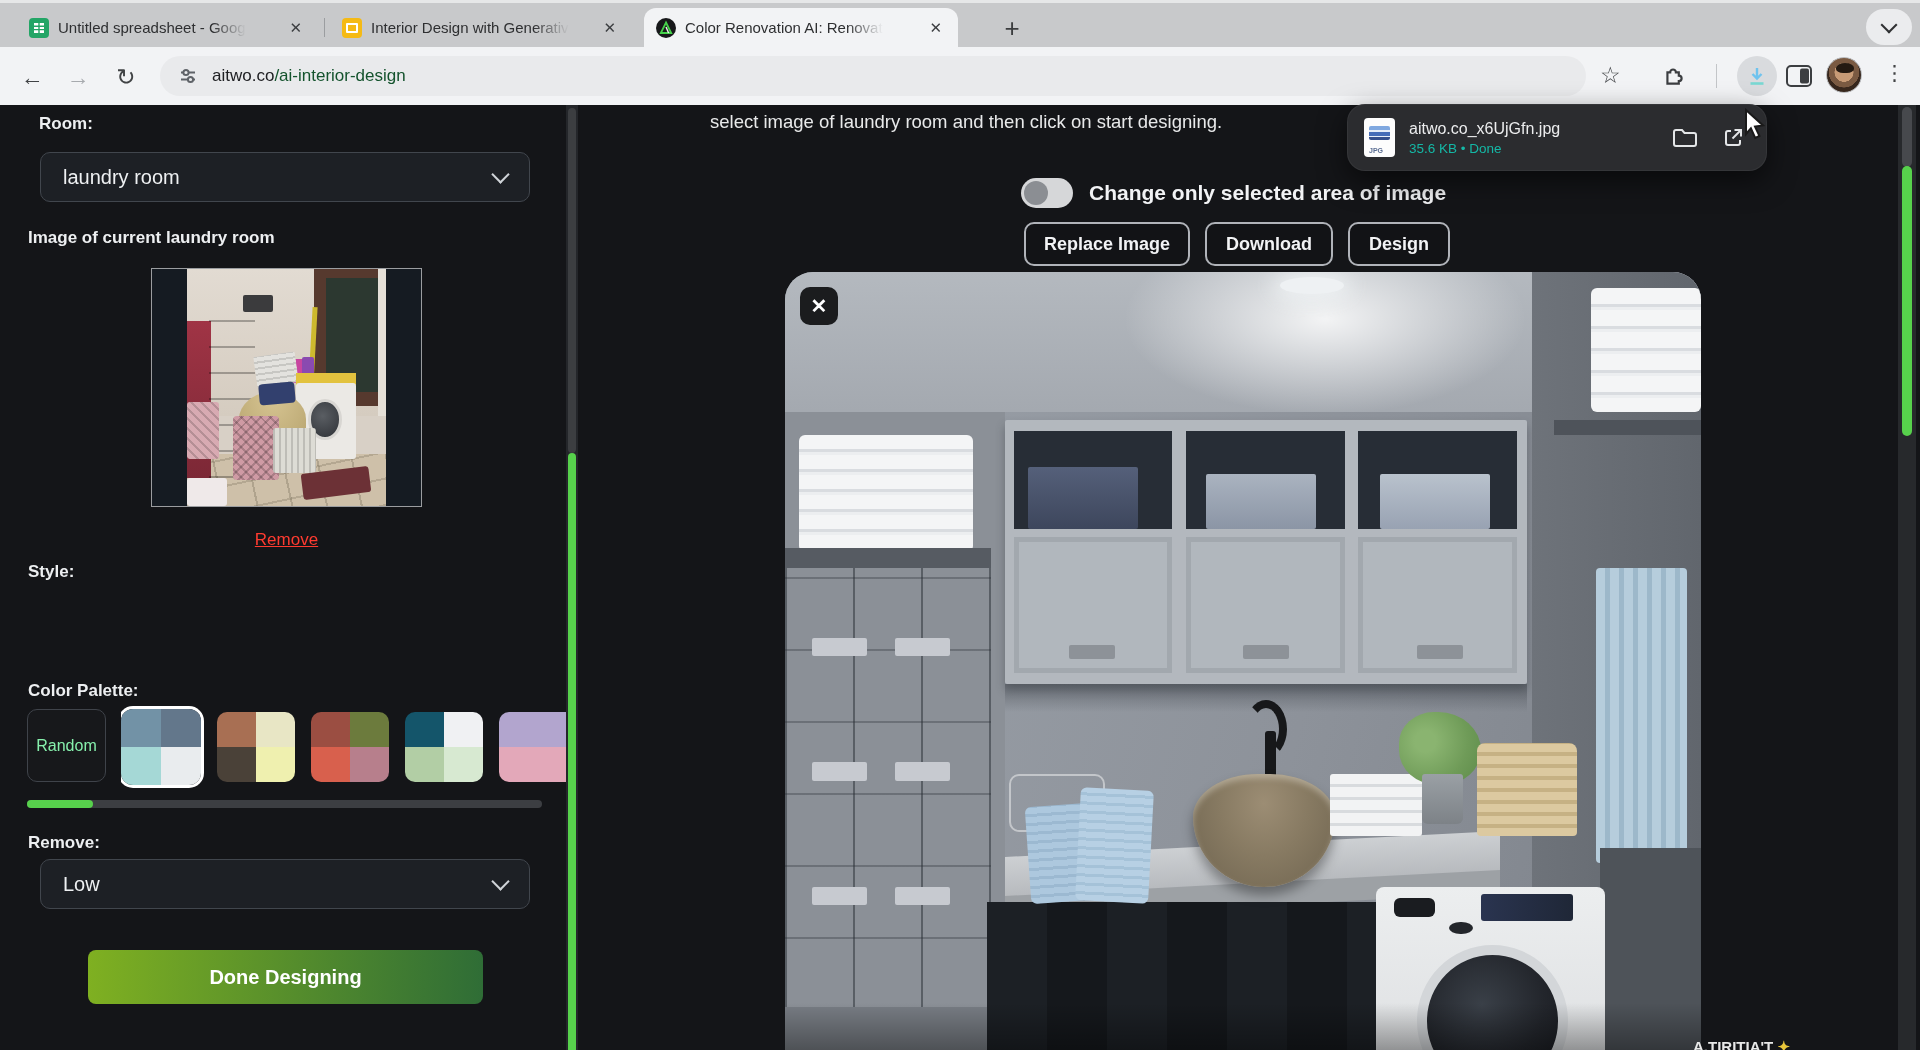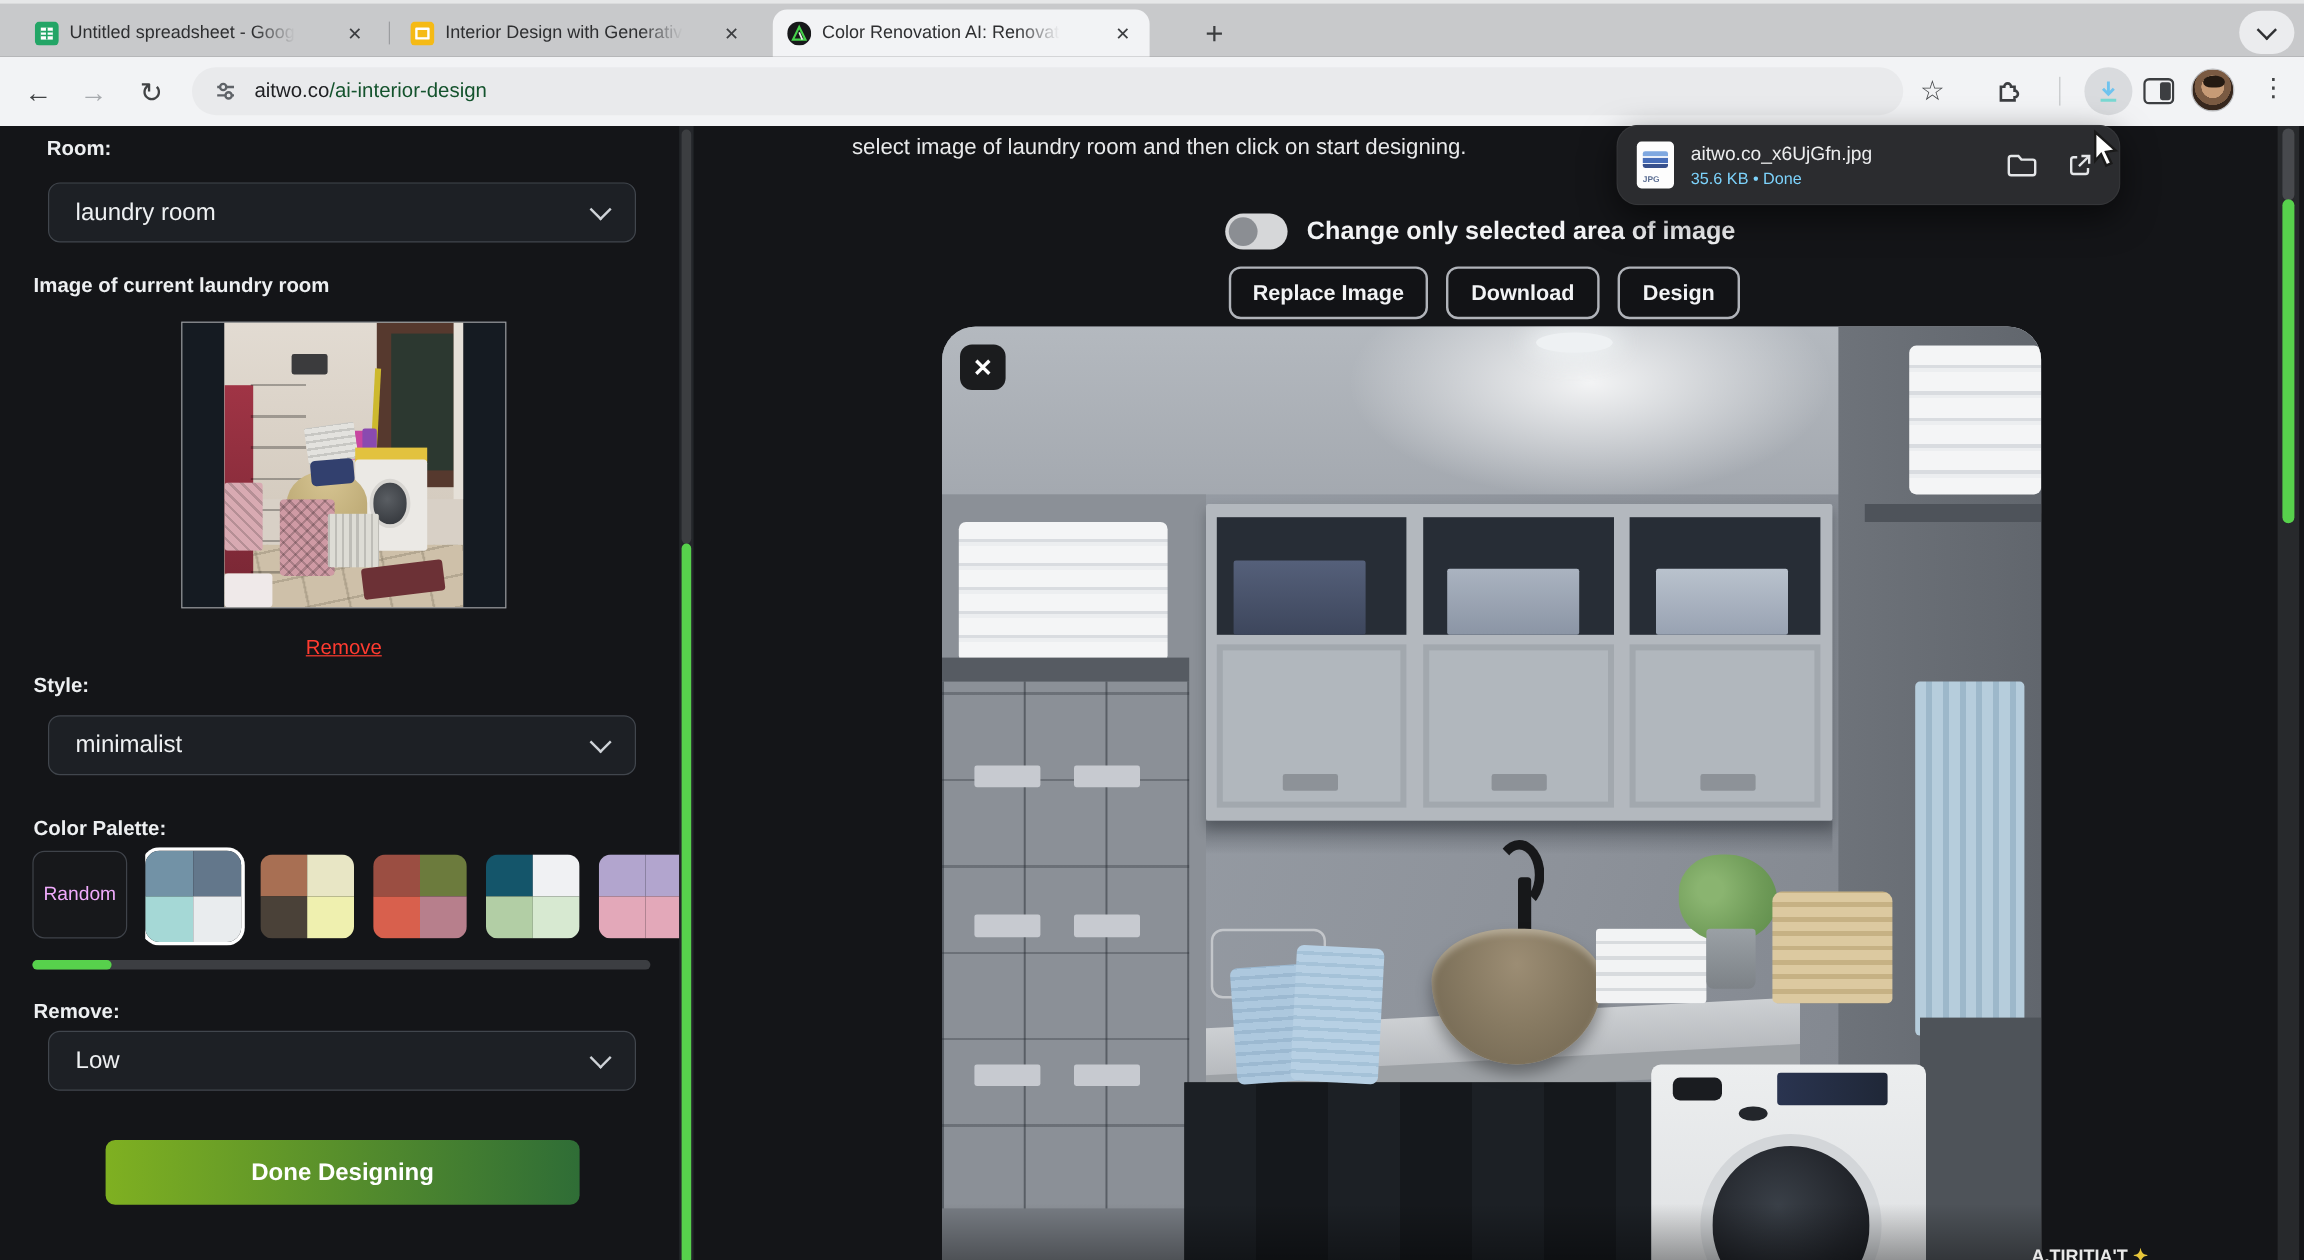--- a/index.html
+++ b/index.html
@@ -47,40 +47,40 @@
   
   .dlpopup{position:absolute;left:1347px;top:104px;width:420px;height:67px;background:#2b2c2f;border-radius:18px;
     box-shadow:0 10px 28px rgba(0,0,0,.55);display:flex;align-items:center;padding:0 16px;box-sizing:border-box;
     gap:14px;z-index:50;border:1px solid rgba(255,255,255,.05);}
   .fileicon{width:31px;height:39px;background:#fdfdfd;border-radius:4px;position:relative;overflow:hidden;flex:0 0 auto;}
   .fileicon .pic{position:absolute;left:5px;top:8px;width:21px;height:14px;
     background:linear-gradient(#7fa8e0 0 4px,#e8eef8 4px 6px,#476db8 6px 10px,#e8eef8 10px 11px,#37508c 11px 14px);border-radius:2px;}
   .fileicon .badge{position:absolute;left:5px;bottom:3px;font-size:7px;font-weight:bold;color:#5a6d92;}
   .dltexts{display:flex;flex-direction:column;gap:3px;min-width:0;}
   .dlname{font-size:16px;color:#ecedee;white-space:nowrap;}
-  .dlmeta{font-size:13.5px;color:#7dd3fc;}
+  .dlmeta{font-size:13.5px;color:#14b8a6;}
   .dlbtn{width:34px;height:34px;display:flex;align-items:center;justify-content:center;border-radius:50%;flex:0 0 auto;}
 
   .cursor{position:absolute;left:1742px;top:108px;z-index:60;}
 
   
   .sb-label{position:absolute;left:28px;font-size:17px;font-weight:bold;color:#edeff1;}
   .select{position:absolute;left:40px;width:490px;height:50px;background:#1d2025;border:1px solid #41464d;
     border-radius:10px;color:#eef0f2;font-size:20px;display:flex;align-items:center;padding:0 22px;
     box-sizing:border-box;cursor:pointer;}
   .select .chev{width:11px;height:11px;border-right:2.5px solid #cfd3d8;border-bottom:2.5px solid #cfd3d8;
     transform:rotate(45deg);margin-left:auto;margin-top:-6px;}
   .thumbbox{position:absolute;left:151px;top:268px;width:271px;height:239px;border:1px solid #9b9da0;
     background:#151b22;display:flex;justify-content:center;box-sizing:border-box;}
   .thumbphoto{position:relative;width:199px;height:100%;background:#d8d0c6;overflow:hidden;}
   .thumbphoto div{position:absolute;}
   .removelink{position:absolute;left:151px;top:530px;width:271px;text-align:center;font-size:17px;
     color:#ff3b30;text-decoration:underline;cursor:pointer;}
   .randombtn{position:absolute;left:27px;top:709px;width:79px;height:73px;border:1.5px solid #3f434a;
-    border-radius:10px;background:#17181b;color:#f0abfc;font-size:16px;display:flex;align-items:center;
+    border-radius:10px;background:#17181b;color:#86efac;font-size:16px;display:flex;align-items:center;
     justify-content:center;cursor:pointer;box-sizing:border-box;}
   #swatches{position:absolute;left:121px;top:706px;width:445px;height:82px;display:flex;gap:16px;
     align-items:center;overflow:hidden;}
   .swatch{width:78px;height:70px;border-radius:10px;overflow:hidden;display:grid;flex:0 0 auto;
     grid-template-columns:1fr 1fr;grid-template-rows:1fr 1fr;cursor:pointer;}
   .swatch.selected{width:80px;height:76px;border-radius:12px;box-shadow:0 0 0 3px #fff;}
   .hscroll{position:absolute;left:27px;top:800px;width:515px;height:8px;border-radius:4px;background:#3c3e42;}
   .hscroll .thumb{position:absolute;left:0;top:0;width:66px;height:8px;border-radius:4px;background:#57d14c;}
   .startbtn{position:absolute;left:88px;top:950px;width:395px;height:54px;border-radius:8px;
     background:linear-gradient(90deg,#7fb021,#2f6d36);display:flex;align-items:center;justify-content:center;
@@ -255,24 +255,20 @@
       <div style="left:43%;top:67%;width:22%;height:19%;background:#dddcd5;border-radius:3px;
         background-image:repeating-linear-gradient(90deg,rgba(0,0,0,.14) 0 2px,transparent 2px 6px);"></div>
       <div style="left:58%;top:85%;width:34%;height:11%;background:#6c3136;border-radius:3px;transform:rotate(-7deg);"></div>
       <div style="left:0;top:88%;width:20%;height:12%;background:#efe9e9;border-radius:3px;"></div>
     </div>
   </div>
 
   <div class="removelink">Remove</div>
 
   <div class="sb-label" style="top:562px;">Style:</div>
-  <div class="select" style="top:596px;">
-    <span>minimalist</span>
-    <span class="chev"></span>
-  </div>
 
   <div class="sb-label" style="top:681px;">Color Palette:</div>
   <div class="randombtn">Random</div>
   <div id="swatches">
       <div class="swatch selected">
         <div style="background: rgb(114, 146, 166);"></div>
         <div style="background: rgb(99, 119, 139);"></div>
         <div style="background: rgb(165, 216, 214);"></div>
         <div style="background: rgb(233, 236, 238);"></div>
       </div>

